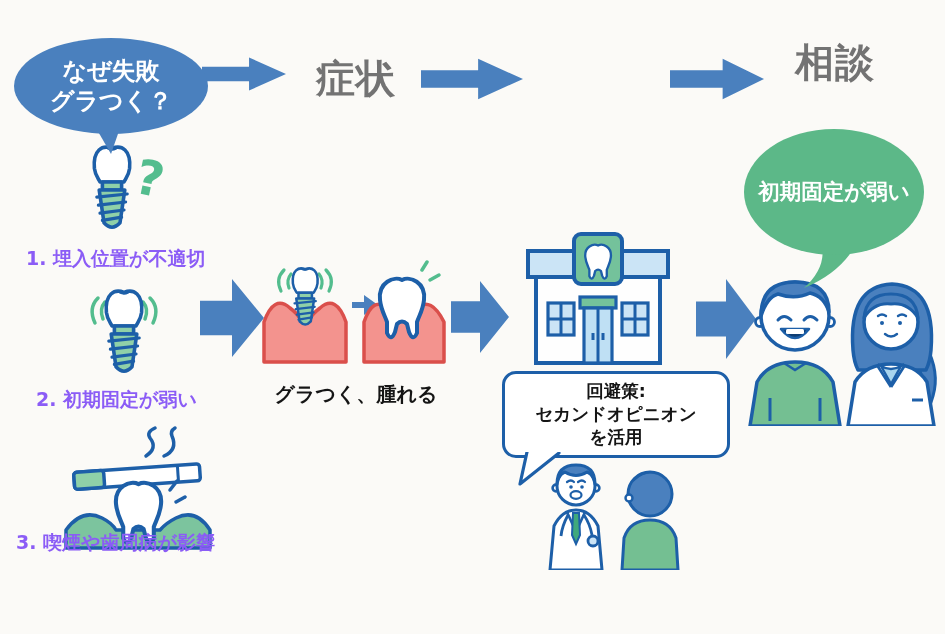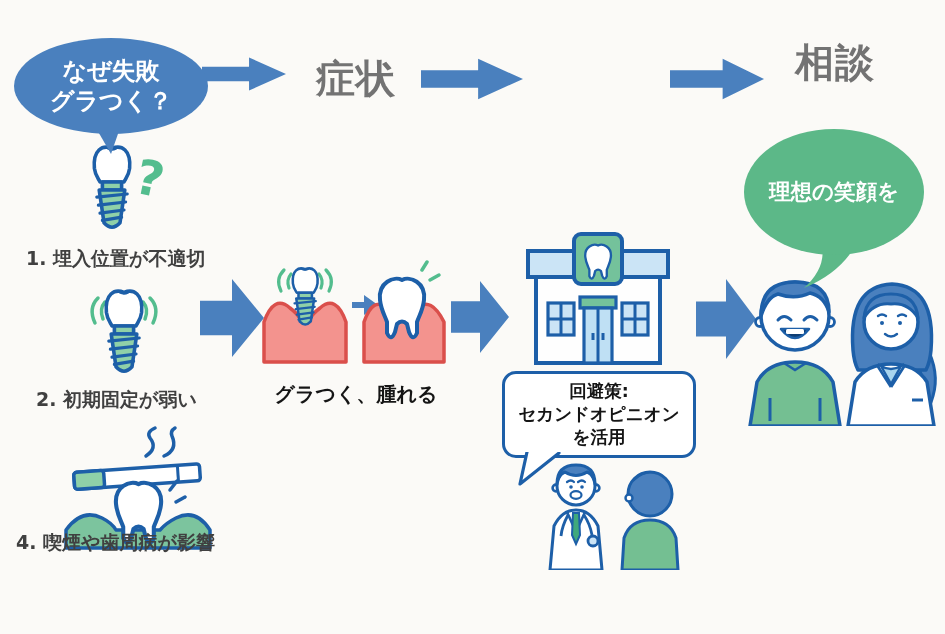--- a/index.html
+++ b/index.html
@@ -26,29 +26,29 @@
   }
   .q-bubble-tail{
     position:absolute;left:96px;top:128px;width:0;height:0;z-index:1;
     border-left:15px solid transparent;border-right:9px solid transparent;
     border-top:26px solid #4A80BE;
   }
   .step-label{
     position:absolute;font-size:39px;font-weight:900;color:#737373;letter-spacing:1px;
   }
   
-  .cause-label{position:absolute;font-size:19px;font-weight:800;color:#404040;}
+  .cause-label{position:absolute;font-size:19px;font-weight:800;color:#8b5cf6;}
   
   .symptom-caption{
     position:absolute;left:272px;top:381px;width:168px;text-align:center;
     font-size:20px;font-weight:800;color:#151515;
   }
   
   .advice-bubble{
-    position:absolute;left:502px;top:371px;width:194px;height:87px;box-sizing:border-box;
+    position:absolute;left:502px;top:371px;width:228px;height:87px;box-sizing:border-box;
     background:#fff;border:3.5px solid #1D5FA8;border-radius:14px;z-index:2;
     display:flex;flex-direction:column;align-items:center;justify-content:center;
     font-size:17.5px;font-weight:800;color:#151515;line-height:1.3;text-align:right;
   }
   
   .goal-bubble{
     position:absolute;left:744px;top:129px;width:180px;height:126px;
     background:#5CB888;border-radius:50%;color:#fff;z-index:2;
     display:flex;flex-direction:column;align-items:center;justify-content:center;
     font-size:21.5px;font-weight:800;line-height:1.4;text-align:center;
@@ -117,21 +117,21 @@
       <rect x="16" y="44" width="30" height="17" rx="3" fill="#8FD0A8" stroke="#1D5FA8" stroke-width="3.5"></rect>
       <line x1="120" y1="44" x2="120" y2="61" stroke="#1D5FA8" stroke-width="3"></line>
     </g>
     <path d="M8 124 L8 106 Q24 84 44 94 Q54 99 58 106 L102 106 Q108 99 118 94 Q138 84 152 106 L152 124 Z" fill="#7CC49E" stroke="#1D5FA8" stroke-width="3.5" stroke-linejoin="round"></path>
     <use href="#molar-shape" transform="translate(54,54) scale(1.02)"></use>
     <g stroke="#1D5FA8" stroke-width="3.5" stroke-linecap="round">
       <line x1="112" y1="66" x2="119" y2="57"></line>
         <line x1="118" y1="78" x2="127" y2="73"></line>
     </g>
   </svg>
-  <div class="cause-label" style="left:16px;top:530px;">4. 喫煙や歯周病が影響</div>
+  <div class="cause-label" style="left:16px;top:530px;">3. 喫煙や歯周病が影響</div>
 
   <div class="big-arrow" style="left:200px;top:279px;width:64px;height:78px;"></div>
 
   <svg class="abs" style="left:260px;top:260px;" width="188" height="106" viewBox="0 0 188 106">
     <path d="M4 102 L4 62 Q14 34 30 48 Q38 54 41 60 L49 60 Q52 54 60 48 Q76 34 86 62 L86 102 Z" fill="#F3938E" stroke="#DA4F4B" stroke-width="3.5" stroke-linejoin="round"></path>
     <g stroke="#53BD8E" stroke-width="3.2" fill="none" stroke-linecap="round">
       <path d="M24 10 Q15 19 21 31"></path>
         <path d="M31 14 Q26 20 29 28"></path>
       <path d="M66 10 Q75 19 69 31"></path>
         <path d="M59 14 Q64 20 61 28"></path>
@@ -204,21 +204,21 @@
       <path d="M96 110 L98 78 Q104 60 124 60 Q144 60 150 78 L152 110 Z" fill="#74BF92" stroke="#1D5FA8" stroke-width="3" stroke-linejoin="round"></path>
       <circle cx="124" cy="34" r="22" fill="#4A80BE" stroke="#1D5FA8" stroke-width="3"></circle>
       <circle cx="103" cy="38" r="3.5" fill="#FFFFFF" stroke="#1D5FA8" stroke-width="2.4"></circle>
       <path d="M108 20 Q116 12 127 12" stroke="#1D5FA8" stroke-width="2.2" fill="none" stroke-linecap="round"></path>
     </g>
   </svg>
 
   <div class="big-arrow" style="left:696px;top:279px;width:60px;height:80px;"></div>
 
   <div class="goal-bubble">
-    <span>理想の笑顔を</span>
+    <span>初期固定が弱い</span>
   </div>
   <svg class="abs" style="left:796px;top:246px;z-index:1;" width="64" height="44" viewBox="0 0 64 44">
     <path d="M26 0 Q30 22 8 42 Q42 28 58 2 Z" fill="#5CB888"></path>
   </svg>
 
   <svg class="abs" style="left:740px;top:266px;" width="204" height="160" viewBox="0 0 204 160">
     <g>
       <path d="M10 160 L17 116 Q28 96 55 96 Q82 96 93 116 L100 160 Z" fill="#74BF92" stroke="#1D5FA8" stroke-width="3.5" stroke-linejoin="round"></path>
       <path d="M44 97 L55 104 L66 97" fill="none" stroke="#1D5FA8" stroke-width="2.6"></path>
       <line x1="30" y1="132" x2="30" y2="155" stroke="#1D5FA8" stroke-width="3"></line>

